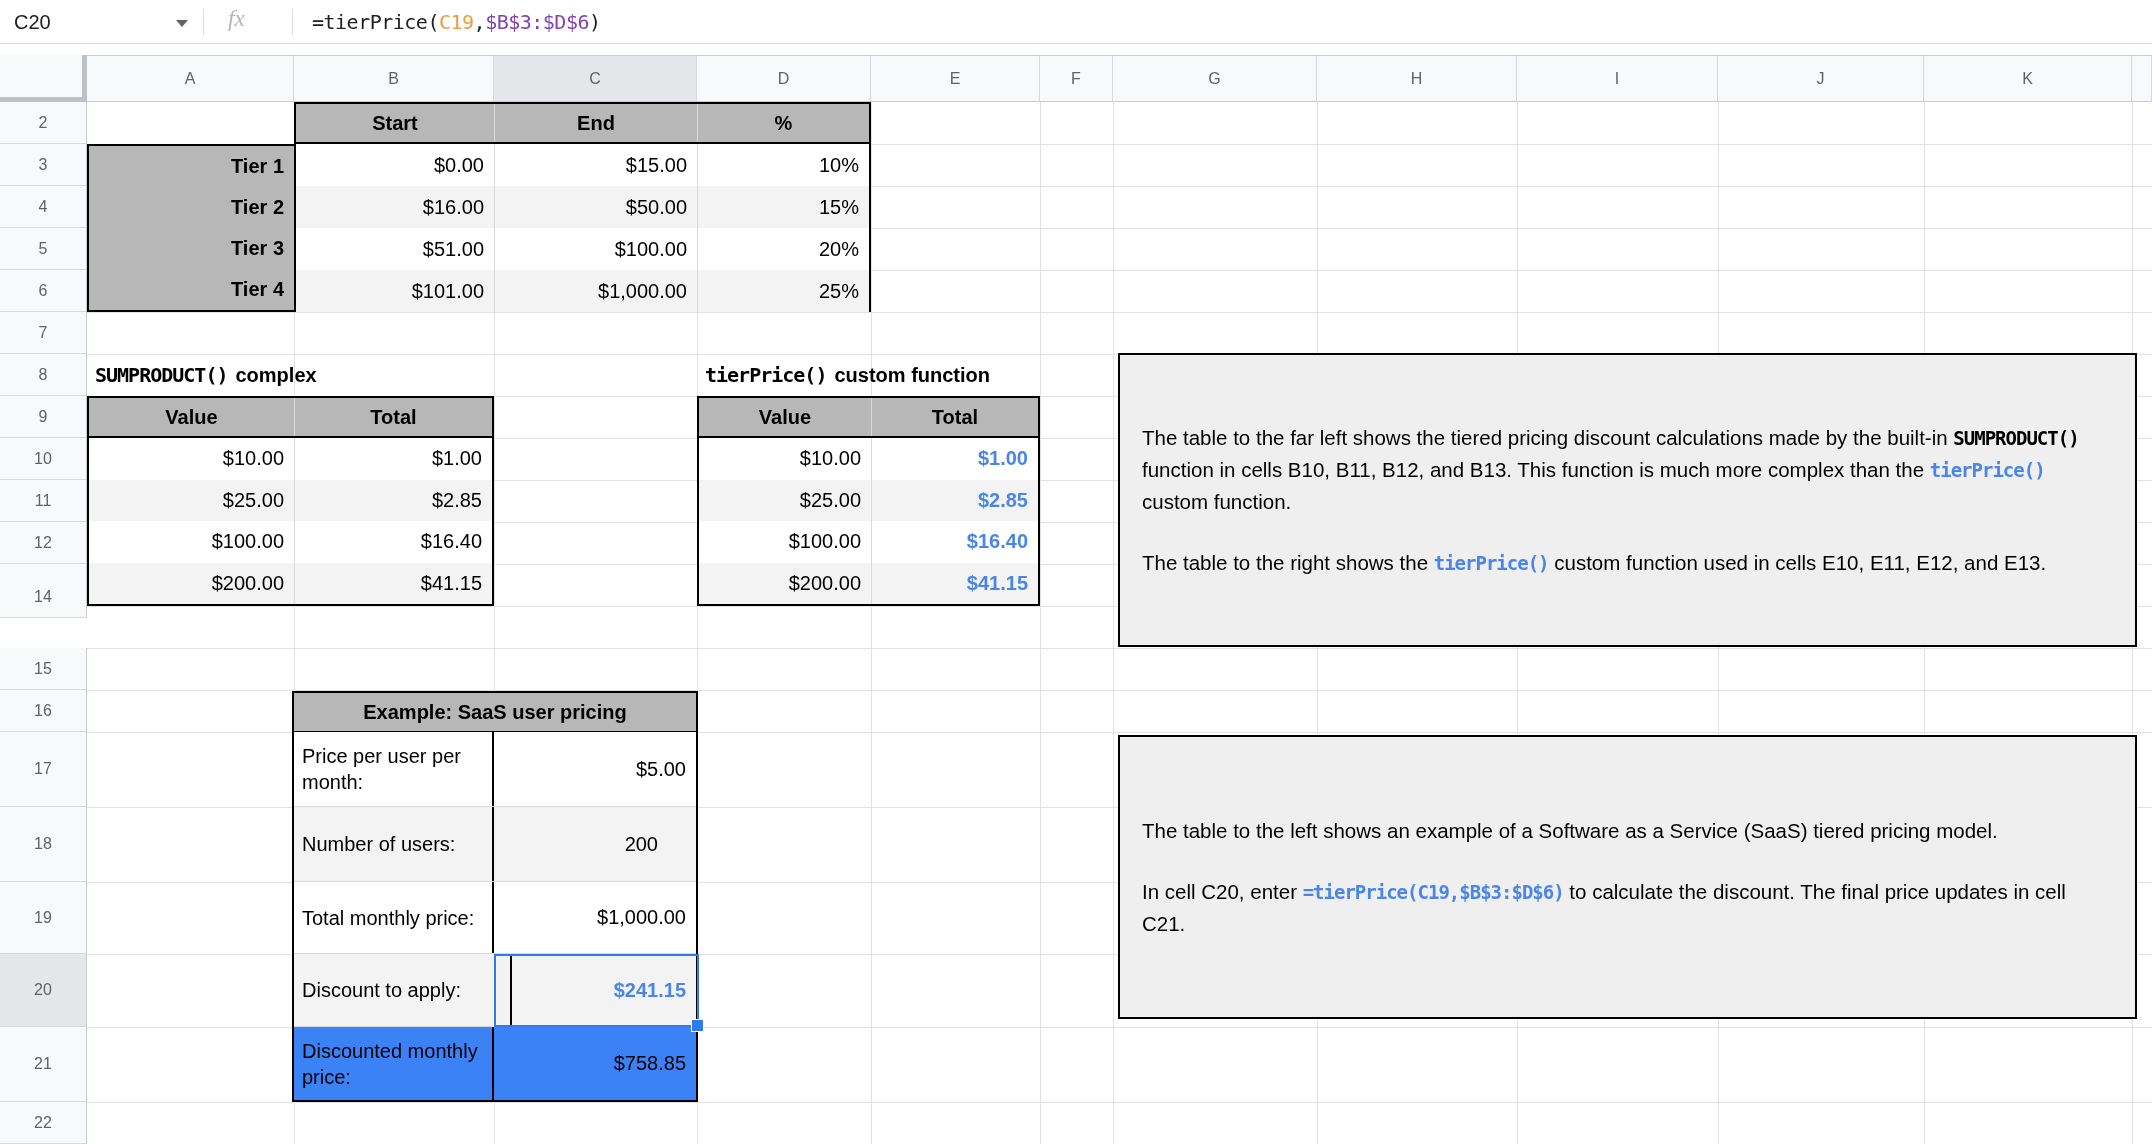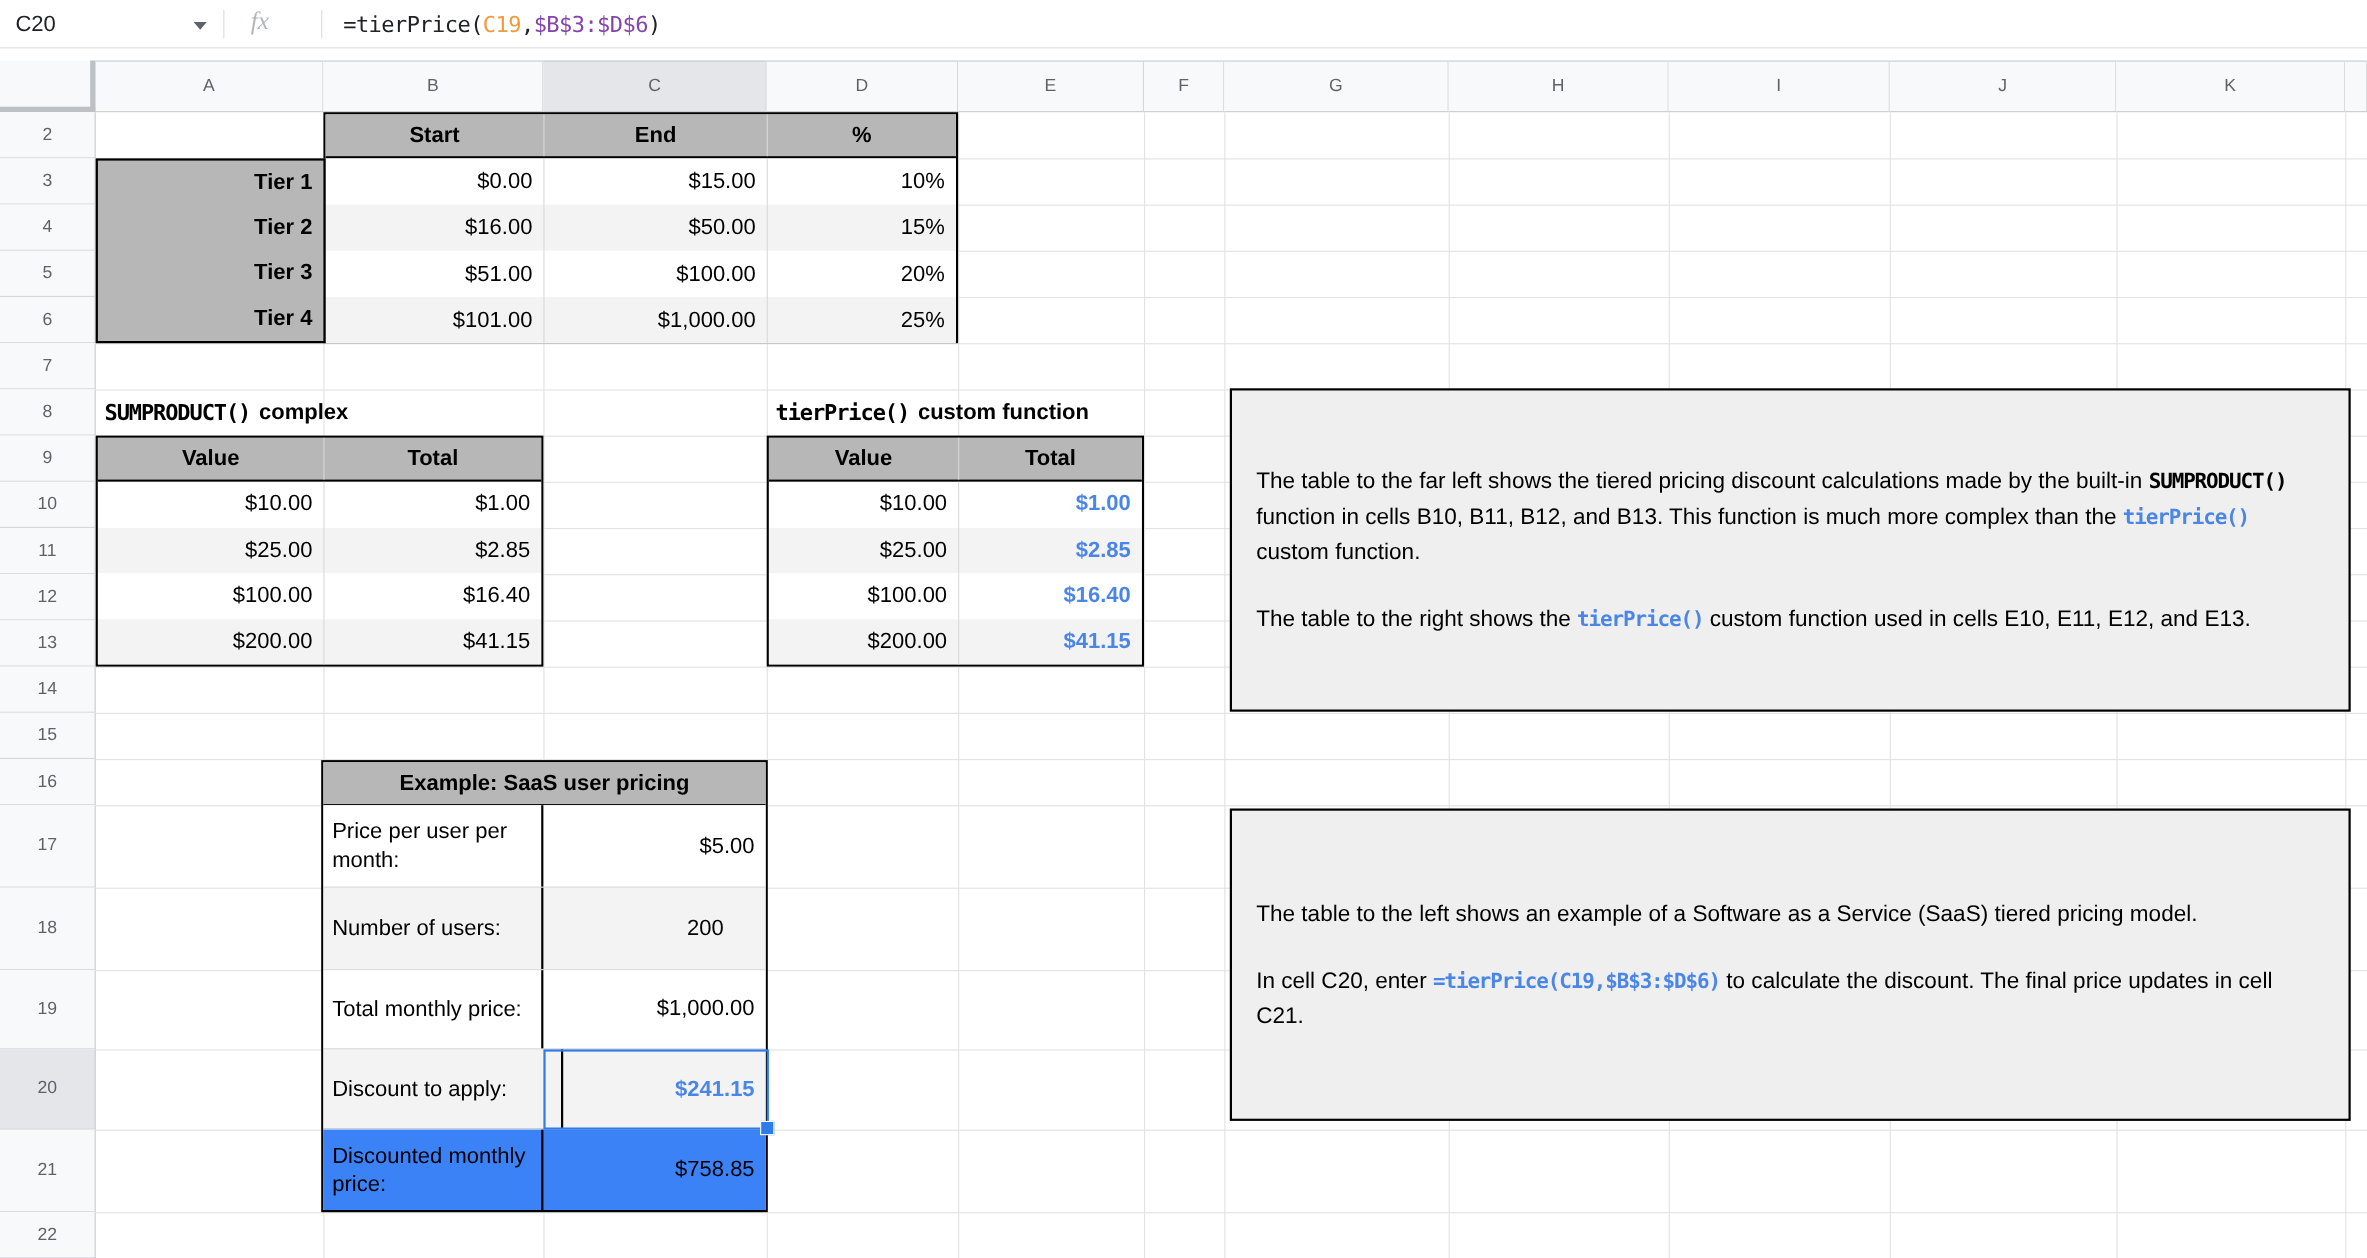--- a/index.html
+++ b/index.html
@@ -106,21 +106,21 @@
       <div class="rowhdr abs" style="top: 186px; height: 42px;">4</div>
       <div class="rowhdr abs" style="top: 228px; height: 42px;">5</div>
       <div class="rowhdr abs" style="top: 270px; height: 42px;">6</div>
       <div class="rowhdr abs" style="top: 312px; height: 42px;">7</div>
       <div class="rowhdr abs" style="top: 354px; height: 42px;">8</div>
       <div class="rowhdr abs" style="top: 396px; height: 42px;">9</div>
       <div class="rowhdr abs" style="top: 438px; height: 42px;">10</div>
       <div class="rowhdr abs" style="top: 480px; height: 42px;">11</div>
       <div class="rowhdr abs" style="top: 522px; height: 42px;">12</div>
       <div class="rowhdr abs" style="top: 564px; height: 42px;">13</div>
-      <div class="rowhdr abs" style="top: 606px; height: 42px;">14</div>
+      <div class="rowhdr abs" style="top: 576px; height: 42px;">14</div>
       <div class="rowhdr abs" style="top: 648px; height: 42px;">15</div>
       <div class="rowhdr abs" style="top: 690px; height: 42px;">16</div>
       <div class="rowhdr abs" style="top: 732px; height: 75px;">17</div>
       <div class="rowhdr abs" style="top: 807px; height: 75px;">18</div>
       <div class="rowhdr abs" style="top: 882px; height: 72px;">19</div>
       <div class="rowhdr abs sel" style="top: 954px; height: 73px;">20</div>
       <div class="rowhdr abs" style="top: 1027px; height: 75px;">21</div>
       <div class="rowhdr abs" style="top: 1102px; height: 42px;">22</div>
     </div>
   <div id="gridlines">

